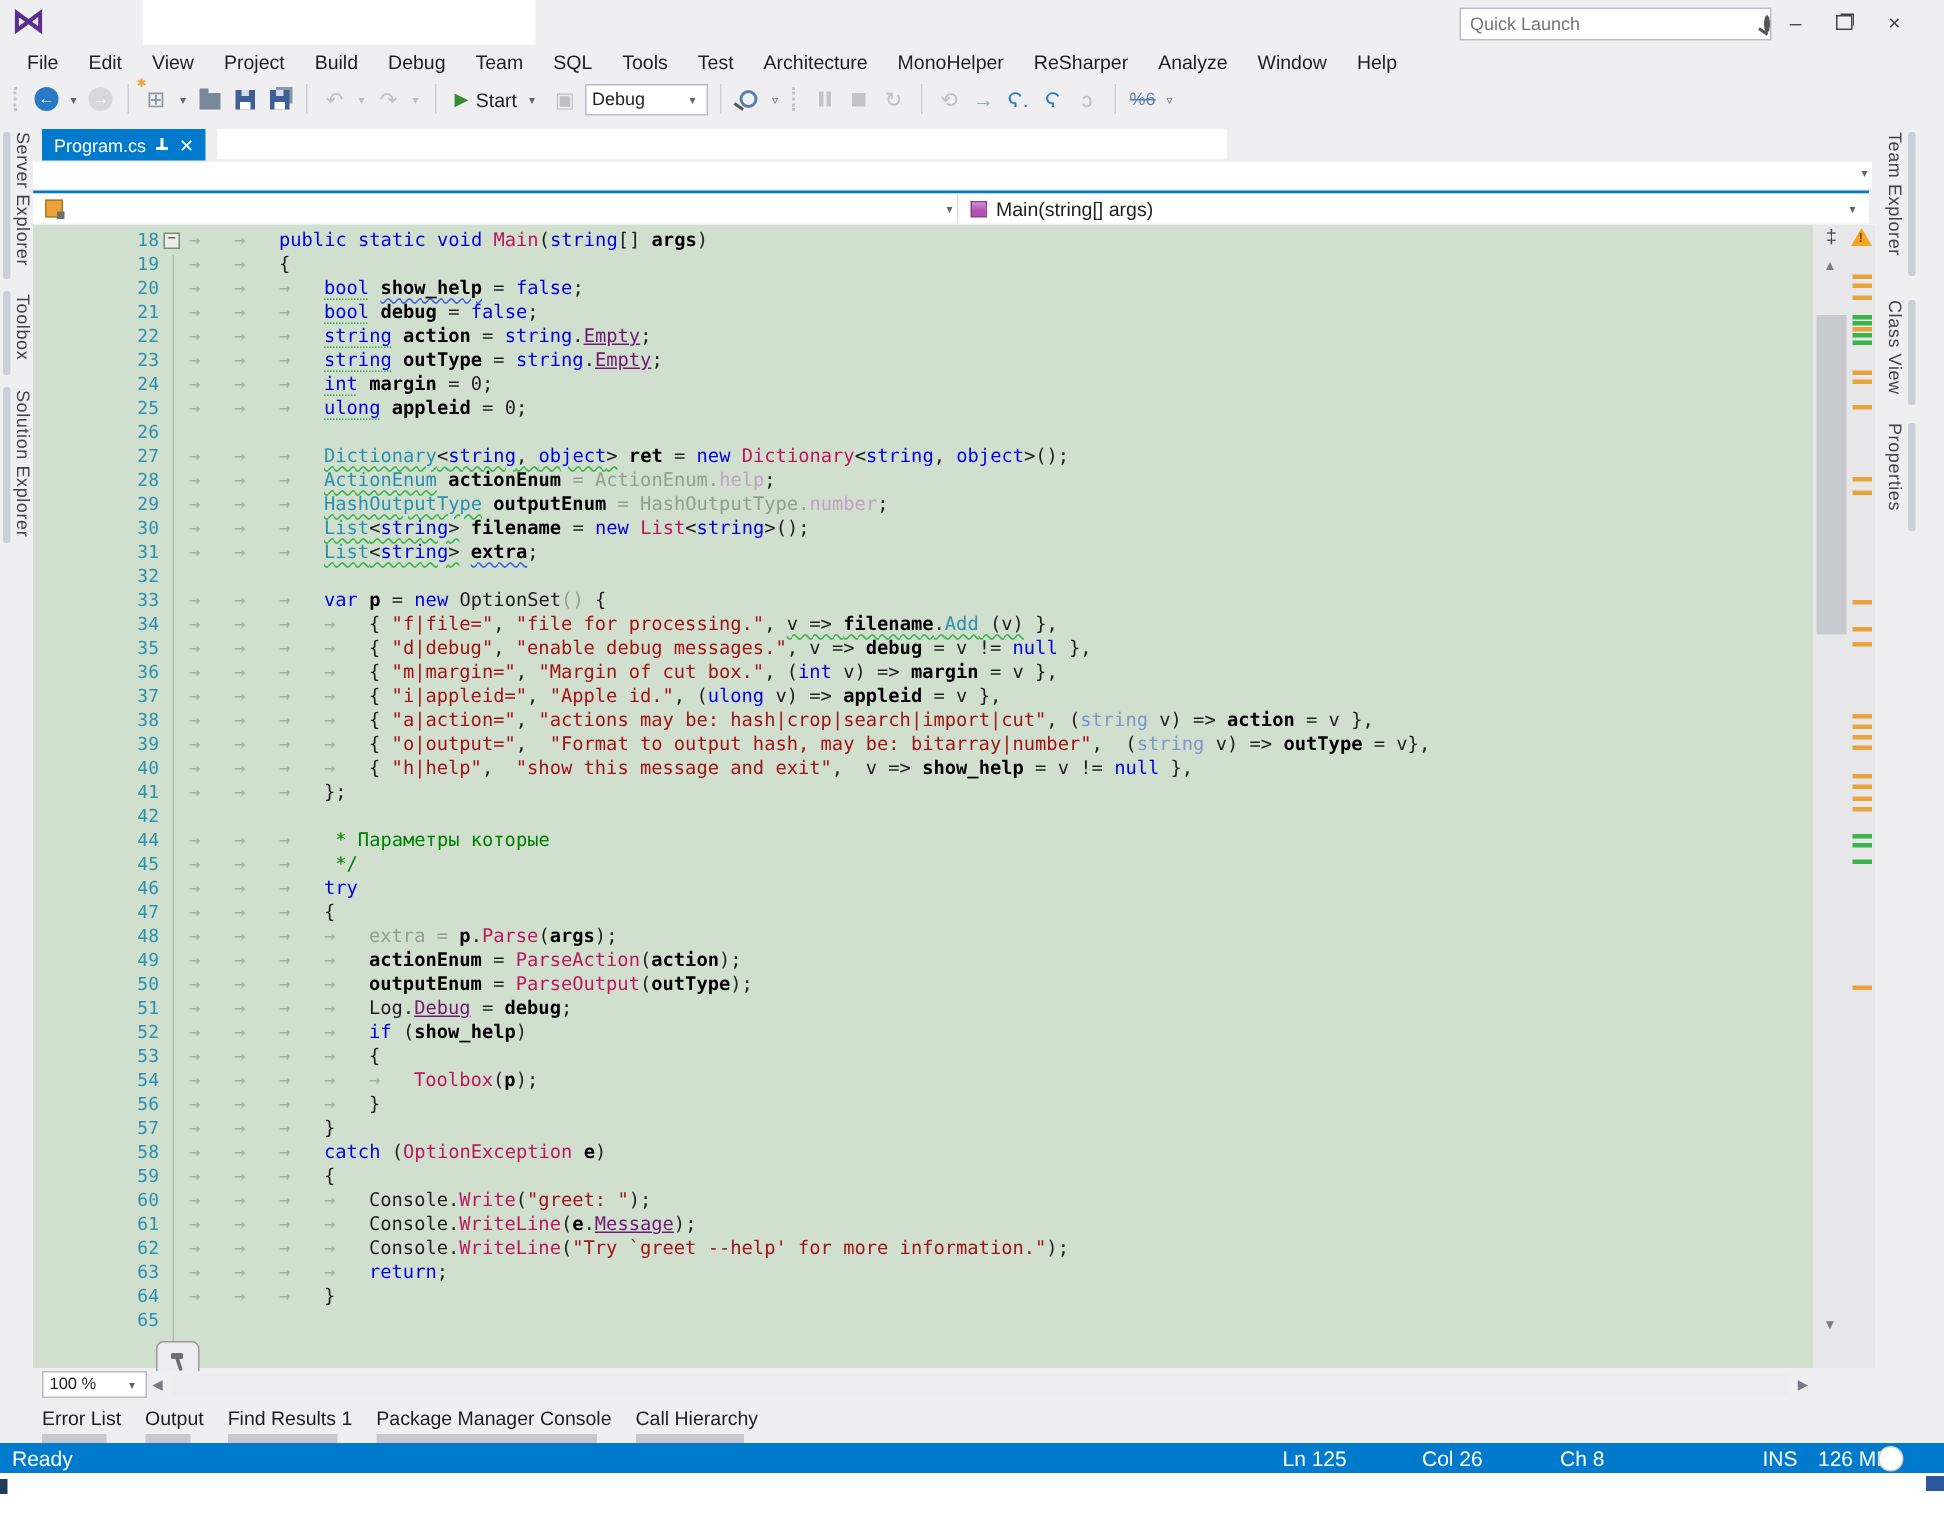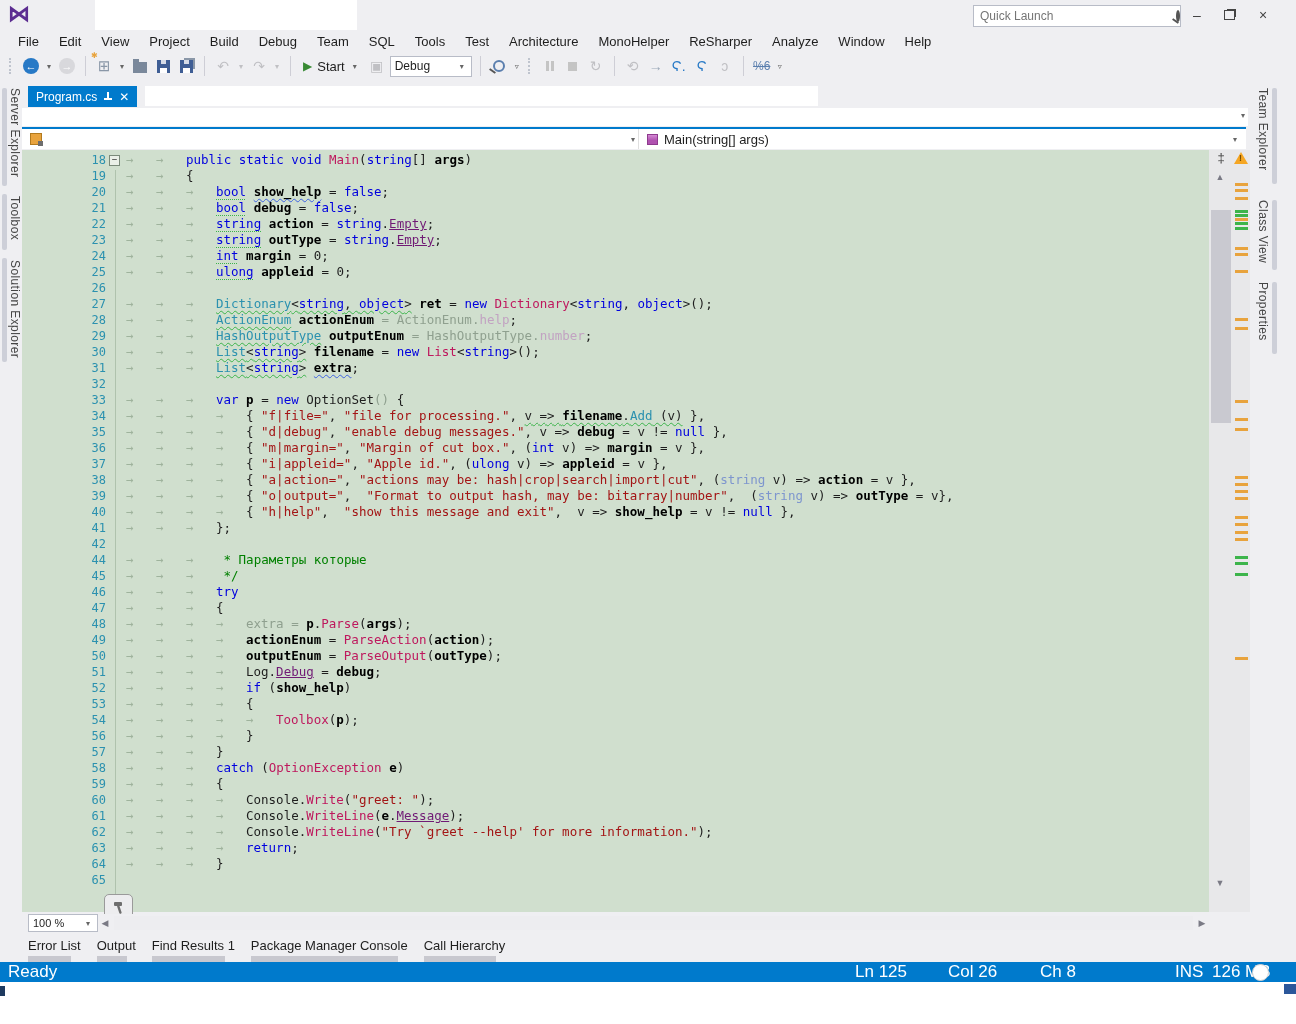--- a/index.html
+++ b/index.html
@@ -105,21 +105,21 @@
   #hsb-row{left:22px;top:914px;width:1187px;height:18px;background:#EFEFF2;display:flex;align-items:center;}
   #zoom-combo{width:60px;height:16px;border:1px solid #B8BCC7;background:#fff;display:flex;align-items:center;justify-content:space-between;padding:0 4px;font-size:11px;margin-left:6px;}
   #hsb-track{flex:1;height:14px;background:#EDEDF0;margin:0 2px;}
 
   
   #bottom-tabs{left:0;top:934px;width:1296px;height:28px;background:#EFEFF2;display:flex;gap:16px;padding-left:28px;}
   .btab{display:flex;flex-direction:column;gap:3px;padding-top:4px;}
   .btab .bbar{height:7px;background:#C8C8CF;}
 
   
-  #statusbar{left:0;top:962px;width:1296px;height:20px;background:#007ACC;color:#fff;font-size:17px;}
+  #statusbar{left:0;top:962px;width:1296px;height:20px;background:#007ACC;color:#fff;font-size:14px;}
   #statusbar .abs{line-height:20px;}
   #st-circle{left:1252px;top:2px;width:15px;height:15px;border-radius:50%;background:#fff;border:1px solid #CFCFCF;}
   #below-white{left:0;top:982px;width:1296px;height:42px;background:#fff;}
   #art-l{left:0;top:986px;width:5px;height:10px;background:#1E3A5F;}
   #art-r{left:1284px;top:984px;width:12px;height:10px;background:#2B579A;}
 </style>
 </head>
 <body>
 
 <div id="app">

